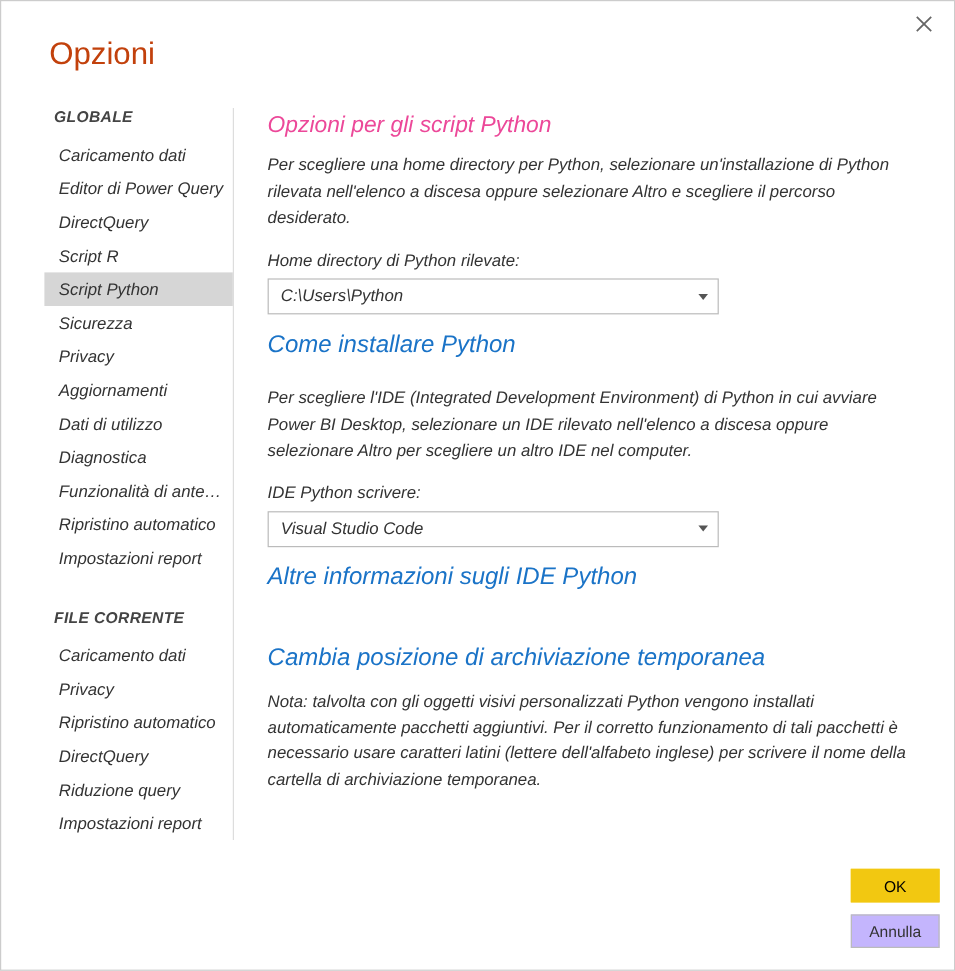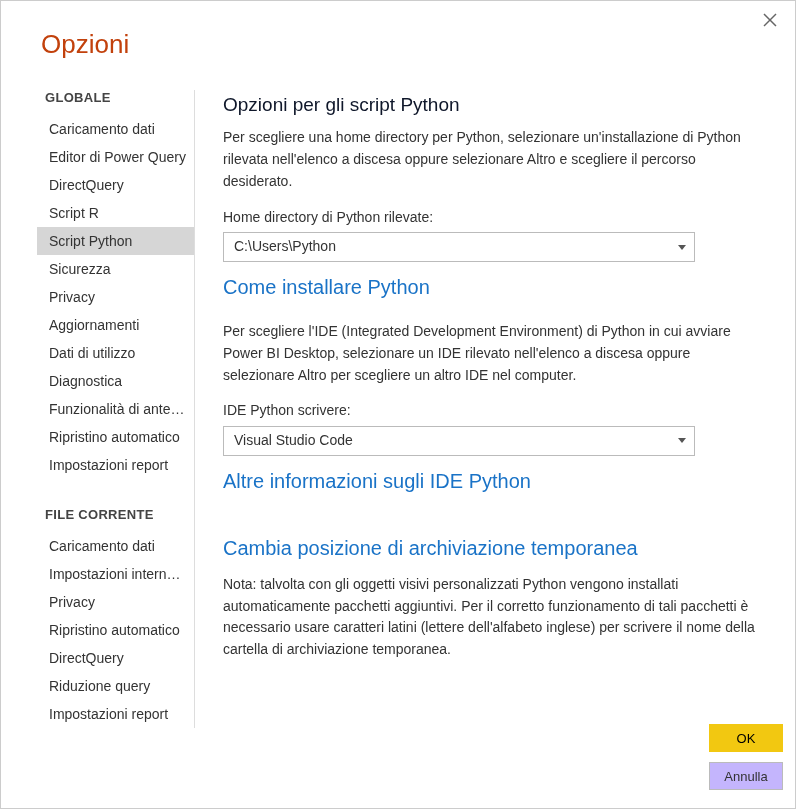--- a/index.html
+++ b/index.html
@@ -31,20 +31,21 @@
   .close-btn svg { width: 14px; height: 14px; }
   .dialog-title {
     font-size: 26px;
     font-weight: 300;
     color: #c2410c;
     padding: 28px 0 0 40px;
   }
   .body {
     display: flex;
     padding: 30px 36px 0 36px;
+    font-style: italic;
   }
   .sidebar {
     width: 158px;
     border-right: 1px solid #ddd;
     padding-right: 0;
     flex-shrink: 0;
   }
   .section-header {
     font-size: 13px;
     font-weight: 600;
@@ -68,32 +69,32 @@
   .content {
     flex: 1;
     padding-left: 28px;
     font-size: 14px;
     color: #333;
     line-height: 1.55;
   }
   .content-title {
     font-size: 19px;
     font-weight: 400;
-    color: #0f172a;
+    color: #ec4899;
     margin-bottom: 8px;
   }
   .content p { margin-bottom: 2px; }
   .desc { margin-bottom: 16px; }
   .field-label {
     font-size: 14px;
     margin-top: 14px;
     margin-bottom: 4px;
   }
   .dropdown {
-    width: 472px;
+    width: 376px;
     height: 30px;
     border: 1px solid #bbb;
     display: flex;
     align-items: center;
     justify-content: space-between;
     padding: 0 8px 0 10px;
     cursor: pointer;
     background: #fff;
     font-size: 14px;
     color: #333;
@@ -166,21 +167,20 @@
       <div class="sidebar-item">Privacy</div>
       <div class="sidebar-item">Aggiornamenti</div>
       <div class="sidebar-item">Dati di utilizzo</div>
       <div class="sidebar-item">Diagnostica</div>
       <div class="sidebar-item">Funzionalità di antep…</div>
       <div class="sidebar-item">Ripristino automatico</div>
       <div class="sidebar-item">Impostazioni report</div>
 
       <div class="section-header second">FILE CORRENTE</div>
       <div class="sidebar-item">Caricamento dati</div>
-      <div class="sidebar-item">Impostazioni interna…</div>
       <div class="sidebar-item">Privacy</div>
       <div class="sidebar-item">Ripristino automatico</div>
       <div class="sidebar-item">DirectQuery</div>
       <div class="sidebar-item">Riduzione query</div>
       <div class="sidebar-item">Impostazioni report</div>
     </div>
 
     <div class="content">
       <div class="content-title">Opzioni per gli script Python</div>
       <p class="desc">Per scegliere una home directory per Python, selezionare un'installazione di Python rilevata nell'elenco a discesa oppure selezionare Altro e scegliere il percorso desiderato.</p>

